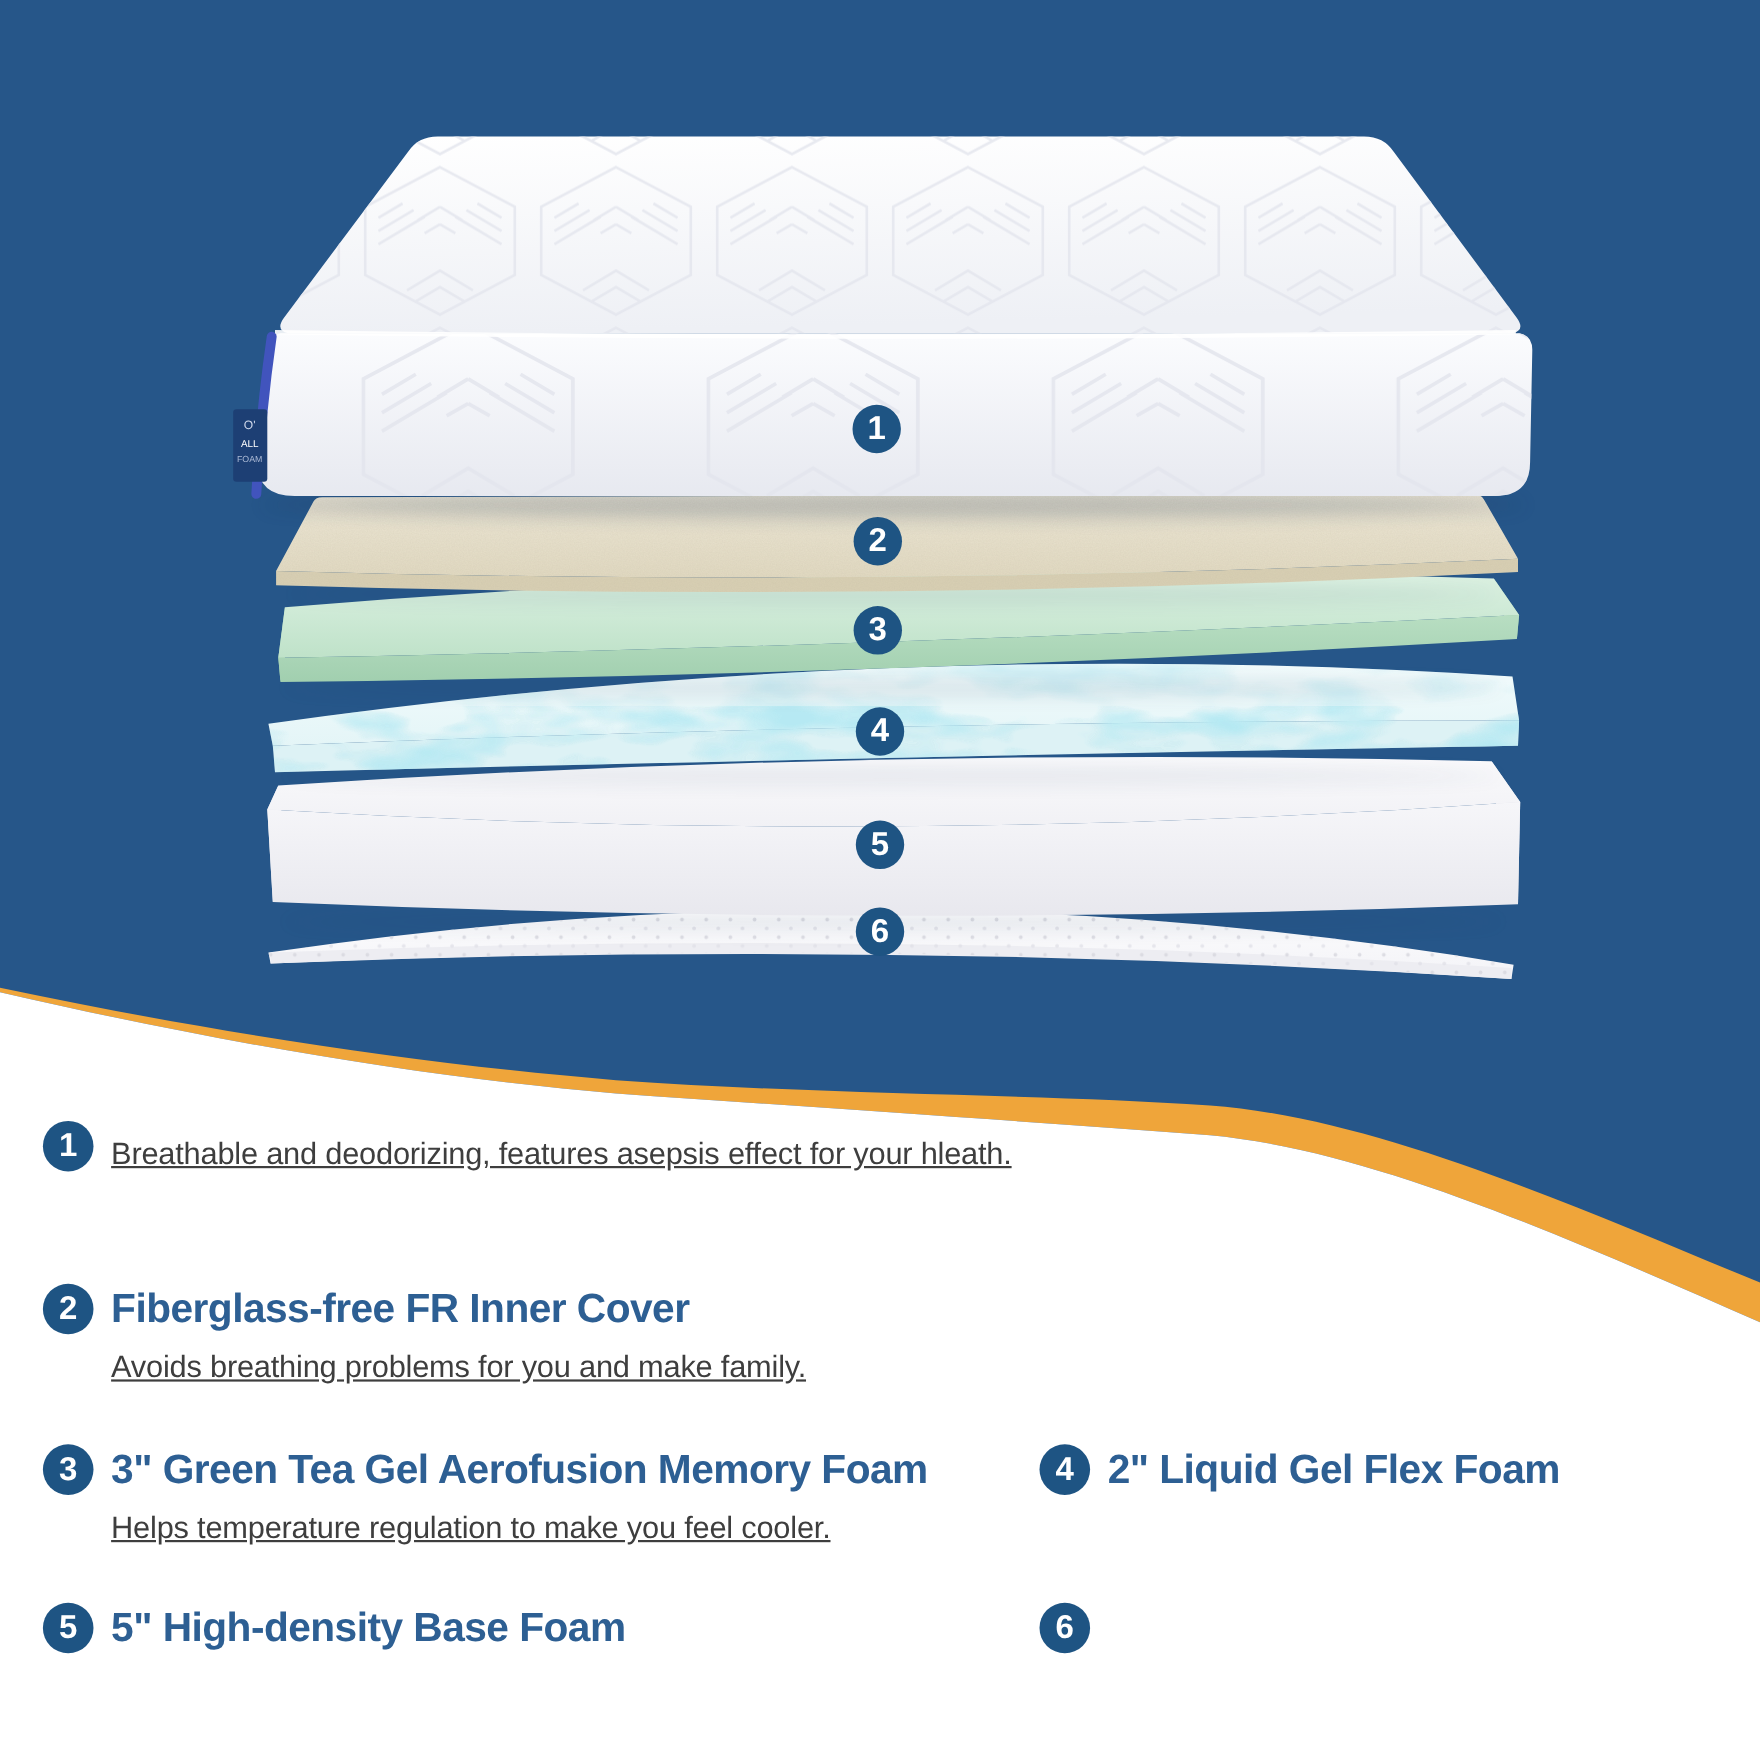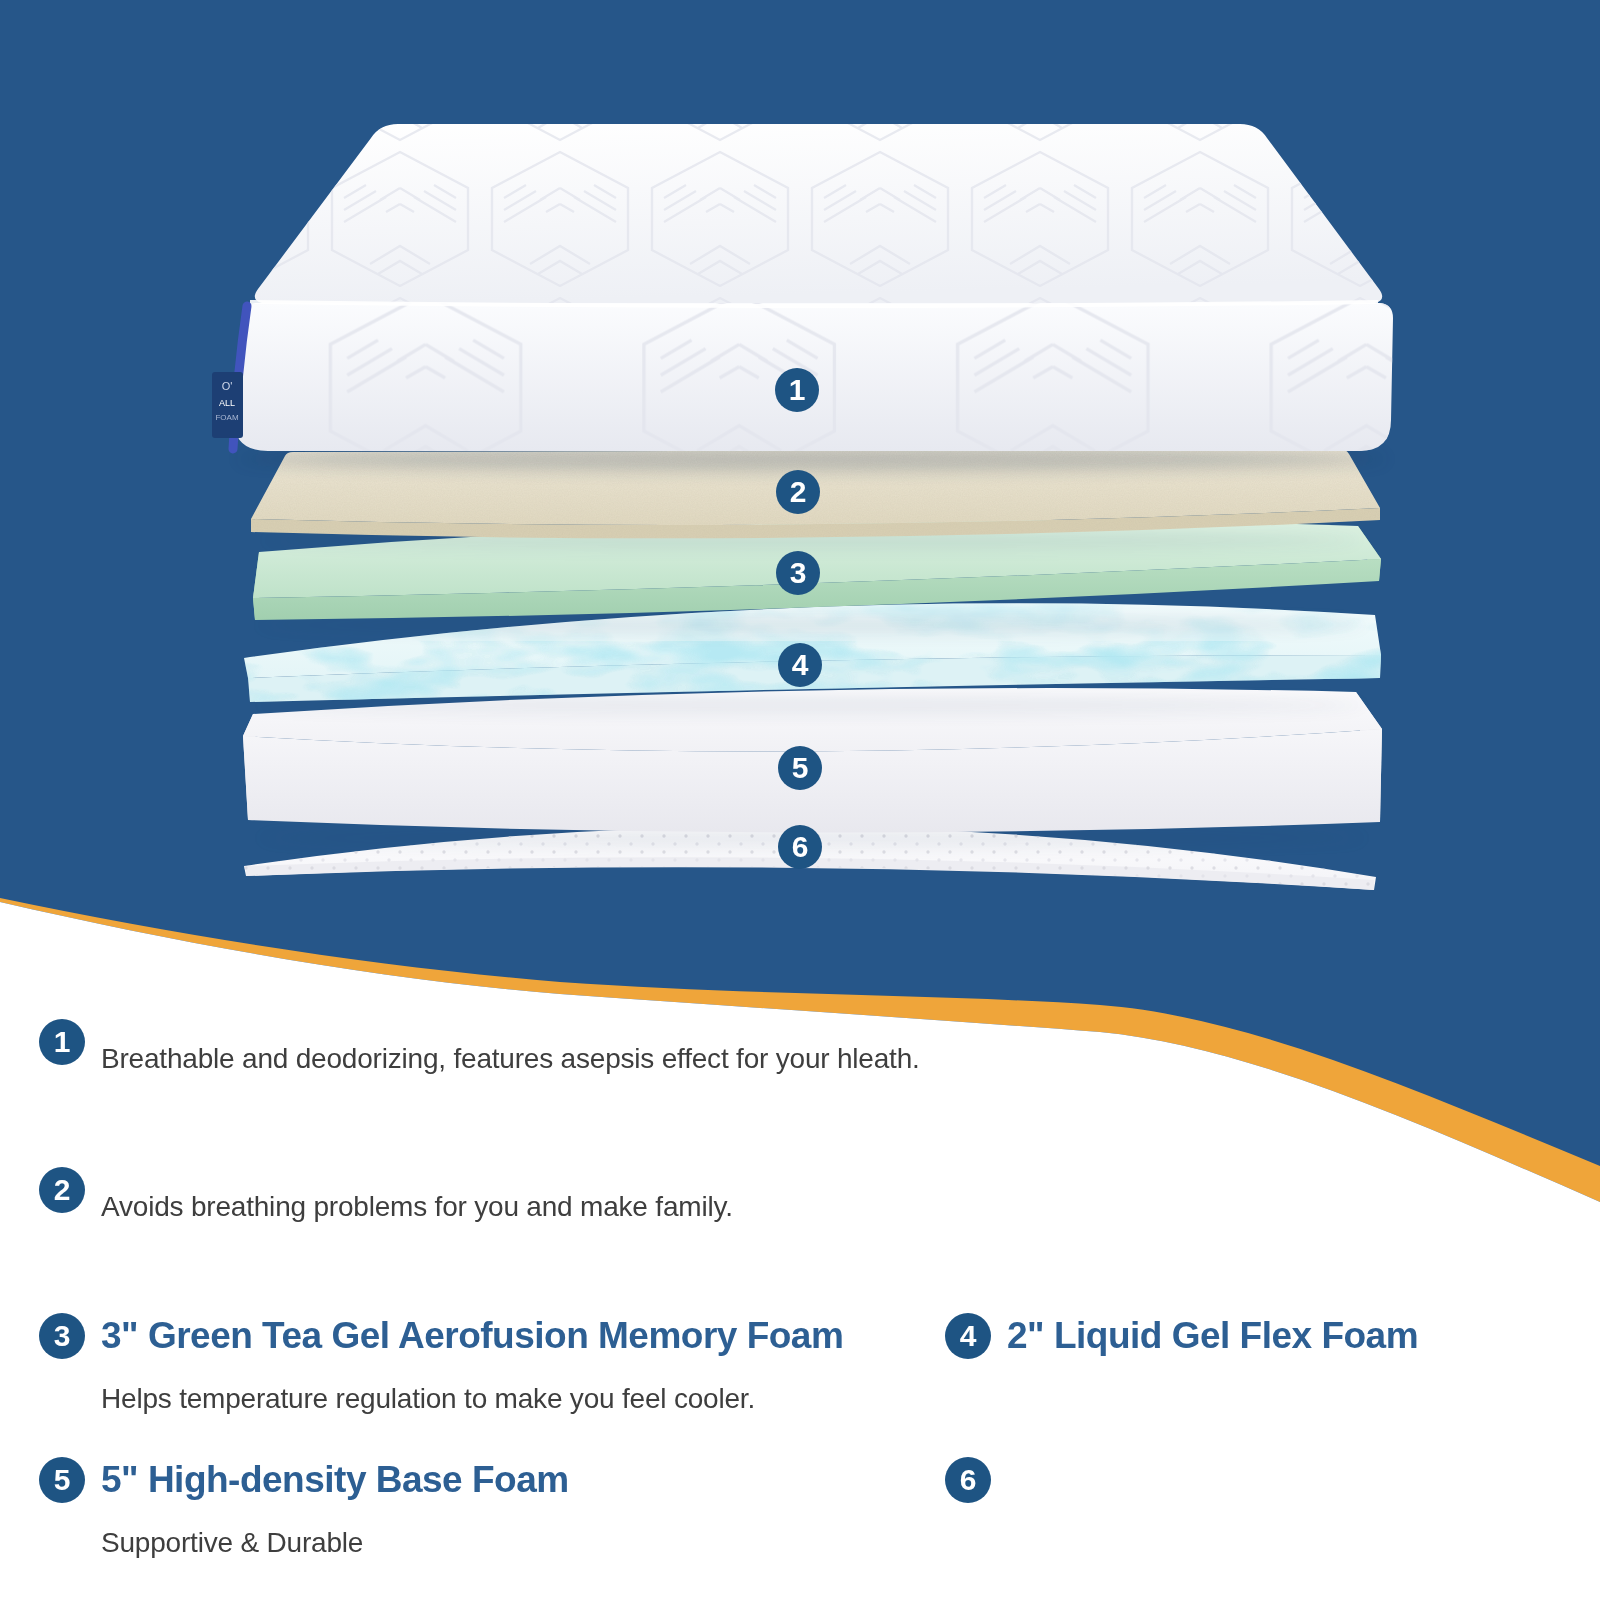--- a/index.html
+++ b/index.html
@@ -22,22 +22,22 @@
     flex:0 0 auto;width:46px;height:46px;border-radius:50%;
     background:#1e5483;color:#fff;font-weight:bold;font-size:30px;
     display:flex;align-items:center;justify-content:center;line-height:1;
   }
   .itext{margin-left:16px;}
   .ititle{
     font-size:37px;font-weight:bold;color:#2d5f93;
     letter-spacing:-0.5px;line-height:46px;white-space:nowrap;
   }
   .idesc{
-    margin-top:22px;font-size:28px;color:#3e3e3e;
-    letter-spacing:-0.2px;line-height:36px;white-space:nowrap;
+    margin-top:12px;font-size:28px;color:#3e3e3e;
+    letter-spacing:-0.2px;line-height:36px;white-space:nowrap;text-decoration:underline;
   }
 </style>
 </head>
 <body>
 
 <div id="stage">
 
   <svg id="scene" viewBox="0 0 1600 1600">
     <defs>
       <linearGradient id="gMattTop" x1="0" y1="0" x2="0.15" y2="1">
@@ -191,20 +191,21 @@
   <div class="item" style="left:39px;top:1019px;">
     <div class="lbadge">1</div>
     <div class="itext">
       <div class="idesc">Breathable and deodorizing, features asepsis effect for your hleath.</div>
     </div>
   </div>
 
   <div class="item" style="left:39px;top:1167px;">
     <div class="lbadge">2</div>
     <div class="itext">
+      <div class="ititle">Fiberglass-free FR Inner Cover</div>
       <div class="idesc">Avoids breathing problems for you and make family.</div>
     </div>
   </div>
 
   <div class="item" style="left:39px;top:1313px;">
     <div class="lbadge">3</div>
     <div class="itext">
       <div class="ititle">3" Green Tea Gel Aerofusion Memory Foam</div>
       <div class="idesc">Helps temperature regulation to make you feel cooler.</div>
     </div>
@@ -214,21 +215,20 @@
     <div class="lbadge">4</div>
     <div class="itext">
       <div class="ititle">2" Liquid Gel Flex Foam</div>
     </div>
   </div>
 
   <div class="item" style="left:39px;top:1457px;">
     <div class="lbadge">5</div>
     <div class="itext">
       <div class="ititle">5" High-density Base Foam</div>
-      <div class="idesc">Supportive &amp; Durable</div>
     </div>
   </div>
 
   <div class="item" style="left:945px;top:1457px;">
     <div class="lbadge">6</div>
     <div class="itext">
     </div>
   </div>
 
 </div>

